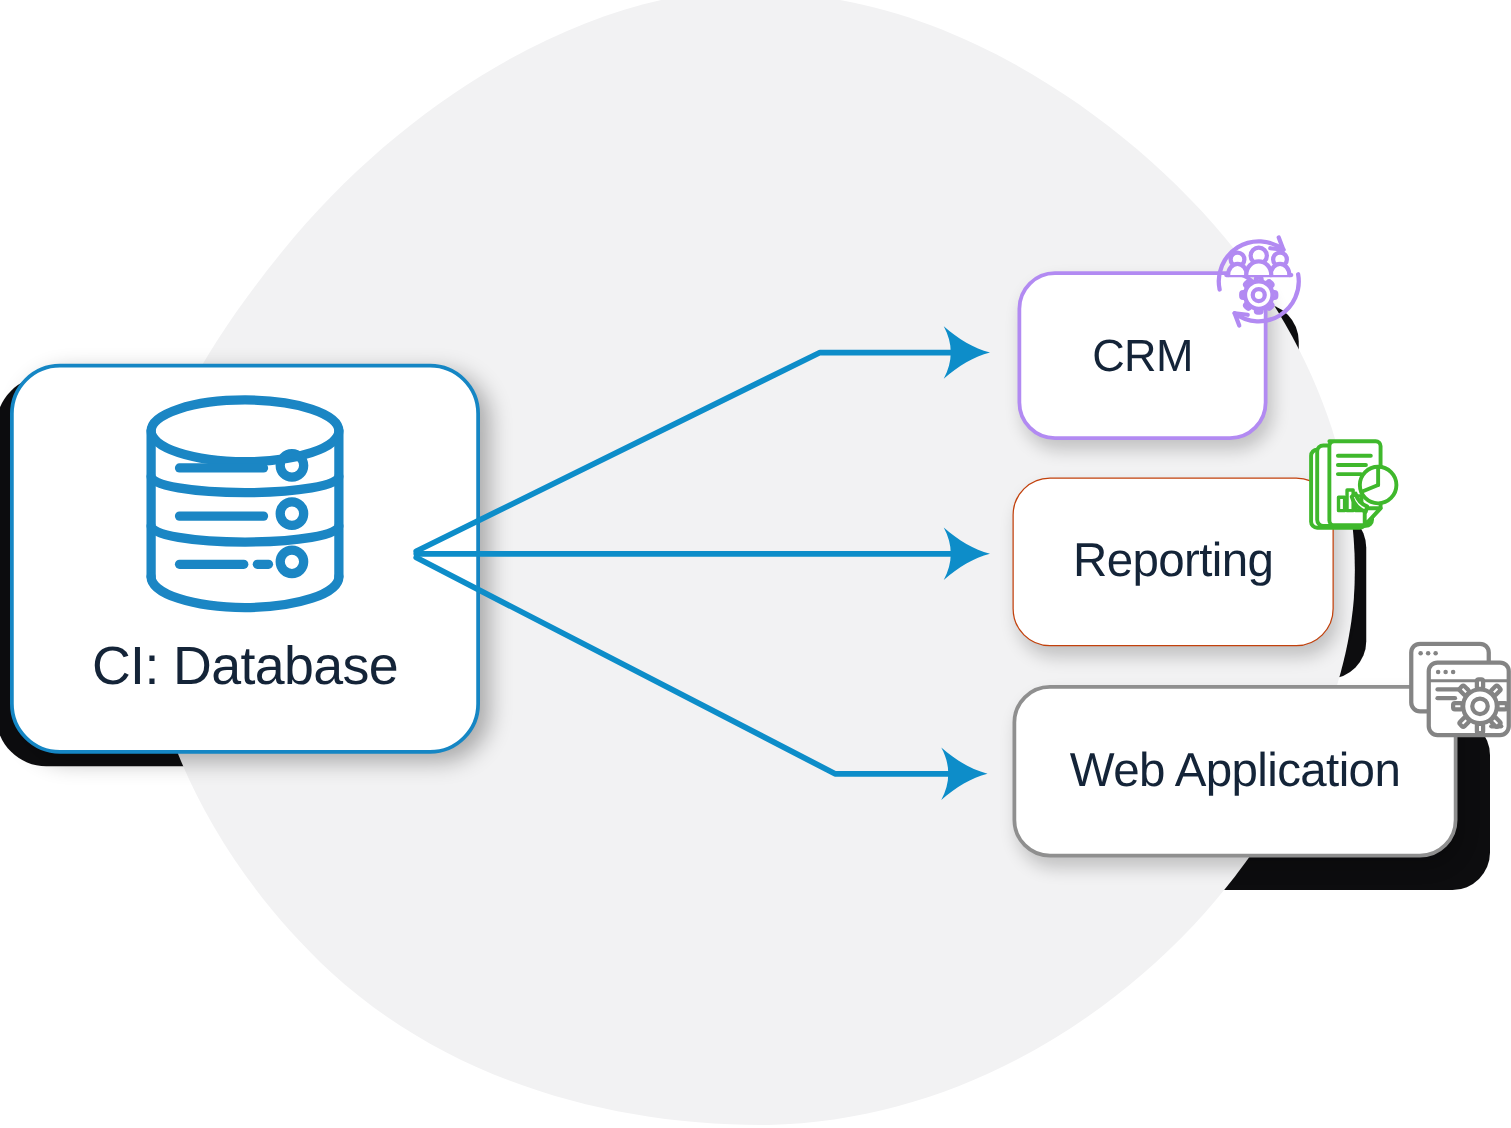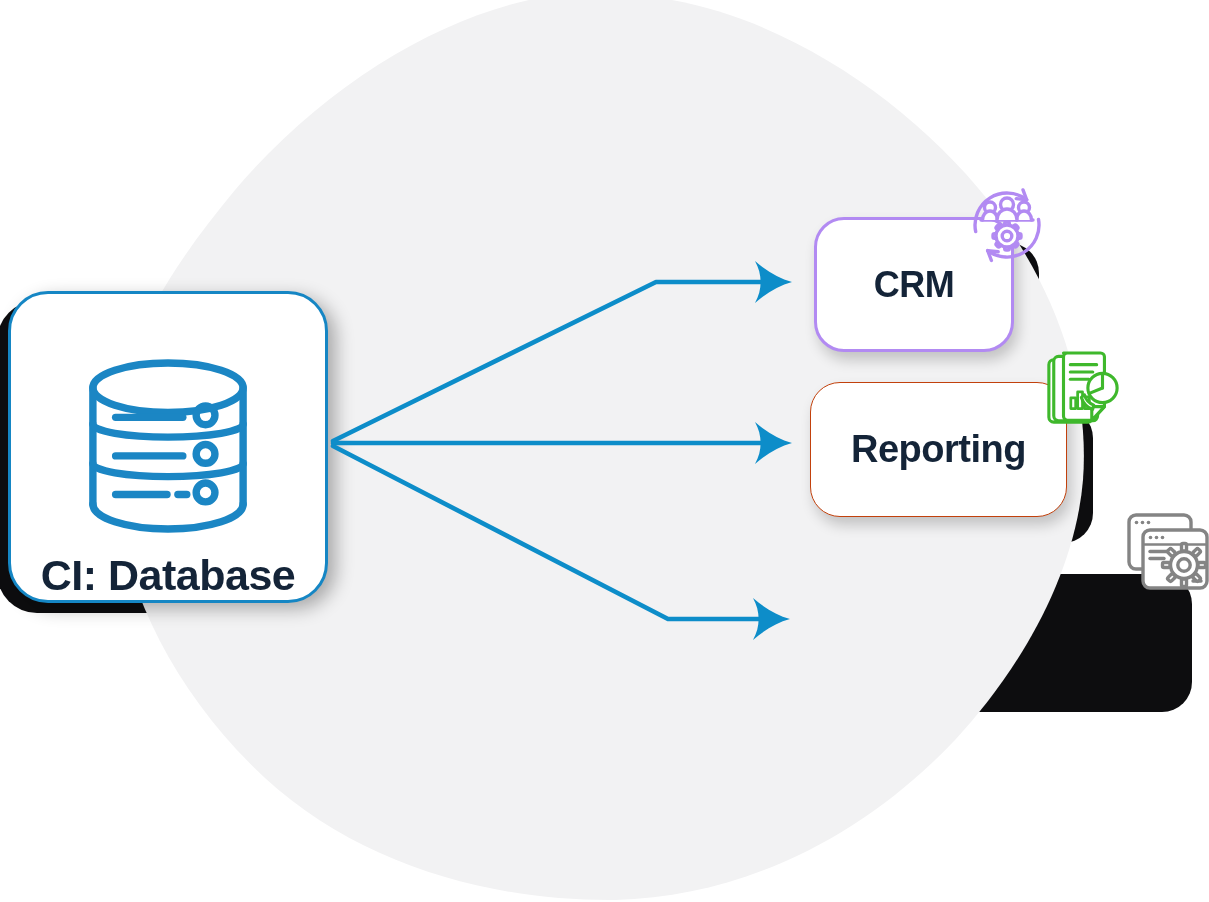--- a/index.html
+++ b/index.html
@@ -15,25 +15,25 @@
   .hs-rep{left:836px;top:408px;width:257px;height:135px;border-radius:30px;}
   .hs-web{left:836px;top:574px;width:356px;height:138px;border-radius:30px;}
   .blob-layer{z-index:2;}
   .cards-layer{z-index:3;pointer-events:none;}
   .arrows-layer{z-index:4;pointer-events:none;}
   .icons-layer{z-index:5;pointer-events:none;}
   .card{
     position:absolute;background:#ffffff;display:flex;align-items:center;justify-content:center;
     color:#142438;
   }
-  .card-label{white-space:nowrap;letter-spacing:-0.5px;font-weight:700;}
+  .card-label{white-space:nowrap;letter-spacing:-0.5px;font-weight:400;}
   .db-card{
-    left:8px;top:291px;width:320px;height:312px;border:3px solid #1586c4;border-radius:40px;
+    left:8px;top:291px;width:376px;height:312px;border:3px solid #1586c4;border-radius:40px;
     box-shadow:8px 6px 18px rgba(0,0,0,.30);
-    flex-direction:column;justify-content:flex-end;box-sizing:border-box;
+    flex-direction:column;justify-content:flex-start;box-sizing:border-box;
   }
   .db-card .card-label{font-size:43px;margin-top:10px;}
   .db-icon-wrap{margin-top:18px;}
   .target-card{box-shadow:4px 8px 14px rgba(0,0,0,.20);box-sizing:border-box;border-radius:30px;}
   .crm-card{left:814px;top:217px;width:200px;height:135px;border:3px solid #b28af2;}
   .crm-card .card-label{font-size:36px;}
   .rep-card{left:810px;top:382px;width:257px;height:135px;border:1px solid #c2410c;}
   .rep-card .card-label{font-size:38px;}
   .web-card{left:810px;top:548px;width:356px;height:138px;border:3px solid #8f8f8f;}
   .web-card .card-label{font-size:38px;}
@@ -87,20 +87,23 @@
     </div>
 
     <div class="card target-card crm-card">
       <span class="card-label">CRM</span>
     </div>
 
     <div class="card target-card rep-card">
       <span class="card-label">Reporting</span>
     </div>
 
+    <div class="card target-card web-card">
+      <span class="card-label">Web Application</span>
+    </div>
   </div>
 
   <svg class="layer arrows-layer" viewBox="0 0 1209 902">
     <g stroke="#0d8dc9" stroke-width="4.6" fill="none" stroke-linecap="round" stroke-linejoin="round">
       <path d="M333,441 L656,282 L764,282"></path>
       <path d="M333,443 L764,443"></path>
       <path d="M333,446 L668,619 L762,619"></path>
     </g>
     <g fill="#0d8dc9">
       <path transform="translate(792,282)" d="M0,0 C-13,-3.5 -25,-10.5 -37,-21 C-29.5,-7.5 -29.5,7.5 -37,21 C-25,10.5 -13,3.5 0,0 Z"></path>

